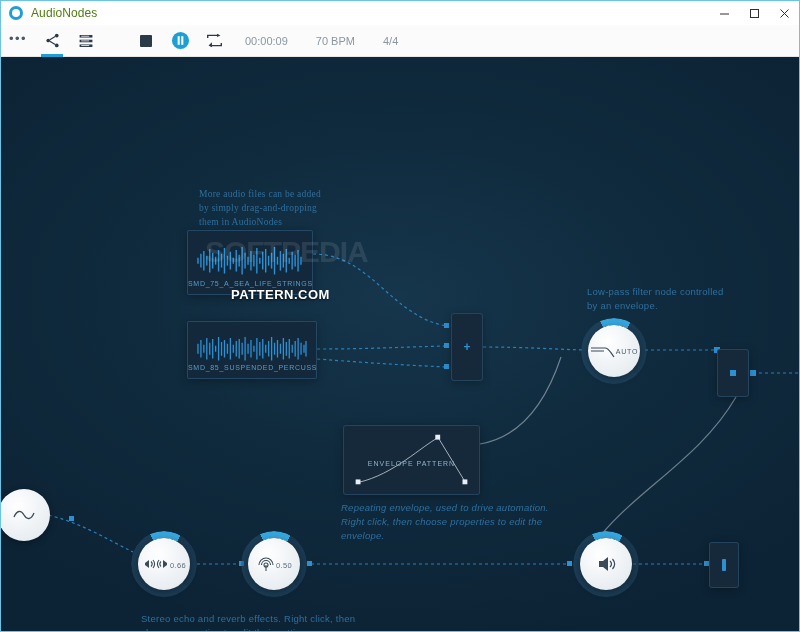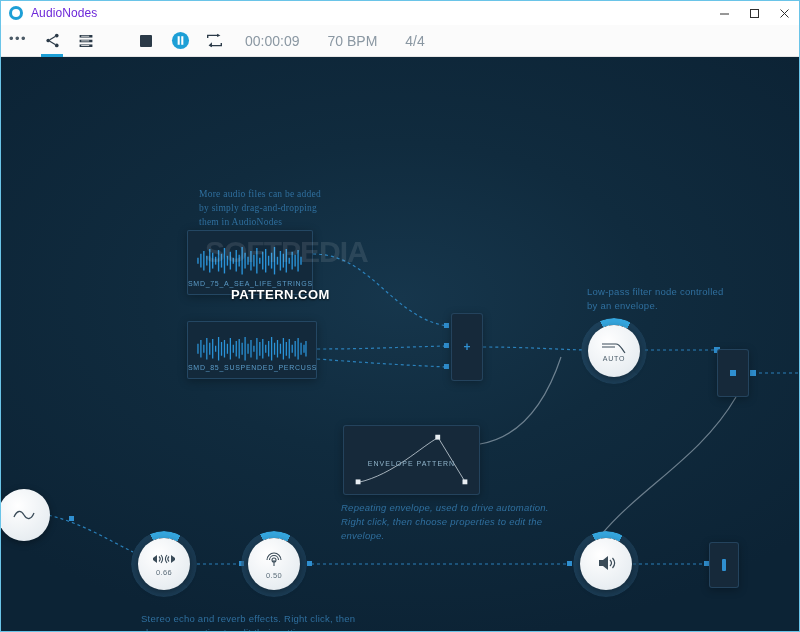--- a/index.html
+++ b/index.html
@@ -40,21 +40,21 @@
   .title-icon .glyph:after {
     content: "";
     position: absolute;
     left: 3px; top: 3px;
     width: 8px; height: 8px;
     border-radius: 50%;
     background: #ffffff;
   }
   .title-text {
     font-size: 12px;
-    color: #6d28d9;
+    color: #4d7c0f;
     letter-spacing: .1px;
   }
   .win-buttons {
     position: absolute;
     right: 0; top: 0;
     height: 24px;
     display: flex;
   }
   .win-btn {
     width: 30px; height: 24px;
@@ -90,21 +90,21 @@
     background: #1d9fd6;
   }
   .tb-dots {
     letter-spacing: 1.5px;
     font-size: 13px;
     color: #4c5a66;
     padding-bottom: 5px;
   }
   .tb-gap { width: 26px; }
   .tb-readout {
-    font-size: 14px;
+    font-size: 11px;
     color: #8a97a2;
     padding: 0 14px;
     white-space: nowrap;
   }
 
   
   .canvas {
     position: relative;
     width: 798px;
     height: 574px;
@@ -233,21 +233,21 @@
     -webkit-mask: radial-gradient(circle, transparent 26px, #000 26px);
   }
   .knob .face {
     position: absolute;
     left: 7px; top: 7px;
     width: 52px; height: 52px;
     border-radius: 50%;
     background: radial-gradient(circle at 38% 32%, #ffffff 0%, #e9eef2 70%, #dbe3e9 100%);
     box-shadow: 0 2px 7px rgba(0,0,0,.35);
     display: flex;
-    flex-direction: column;
+    flex-direction: row;
     align-items: center;
     justify-content: center;
     color: #2e3f4d;
   }
   .knob .val {
     font-size: 7.5px;
     color: #5c6d7a;
     margin-top: 2px;
     letter-spacing: .4px;
   }

